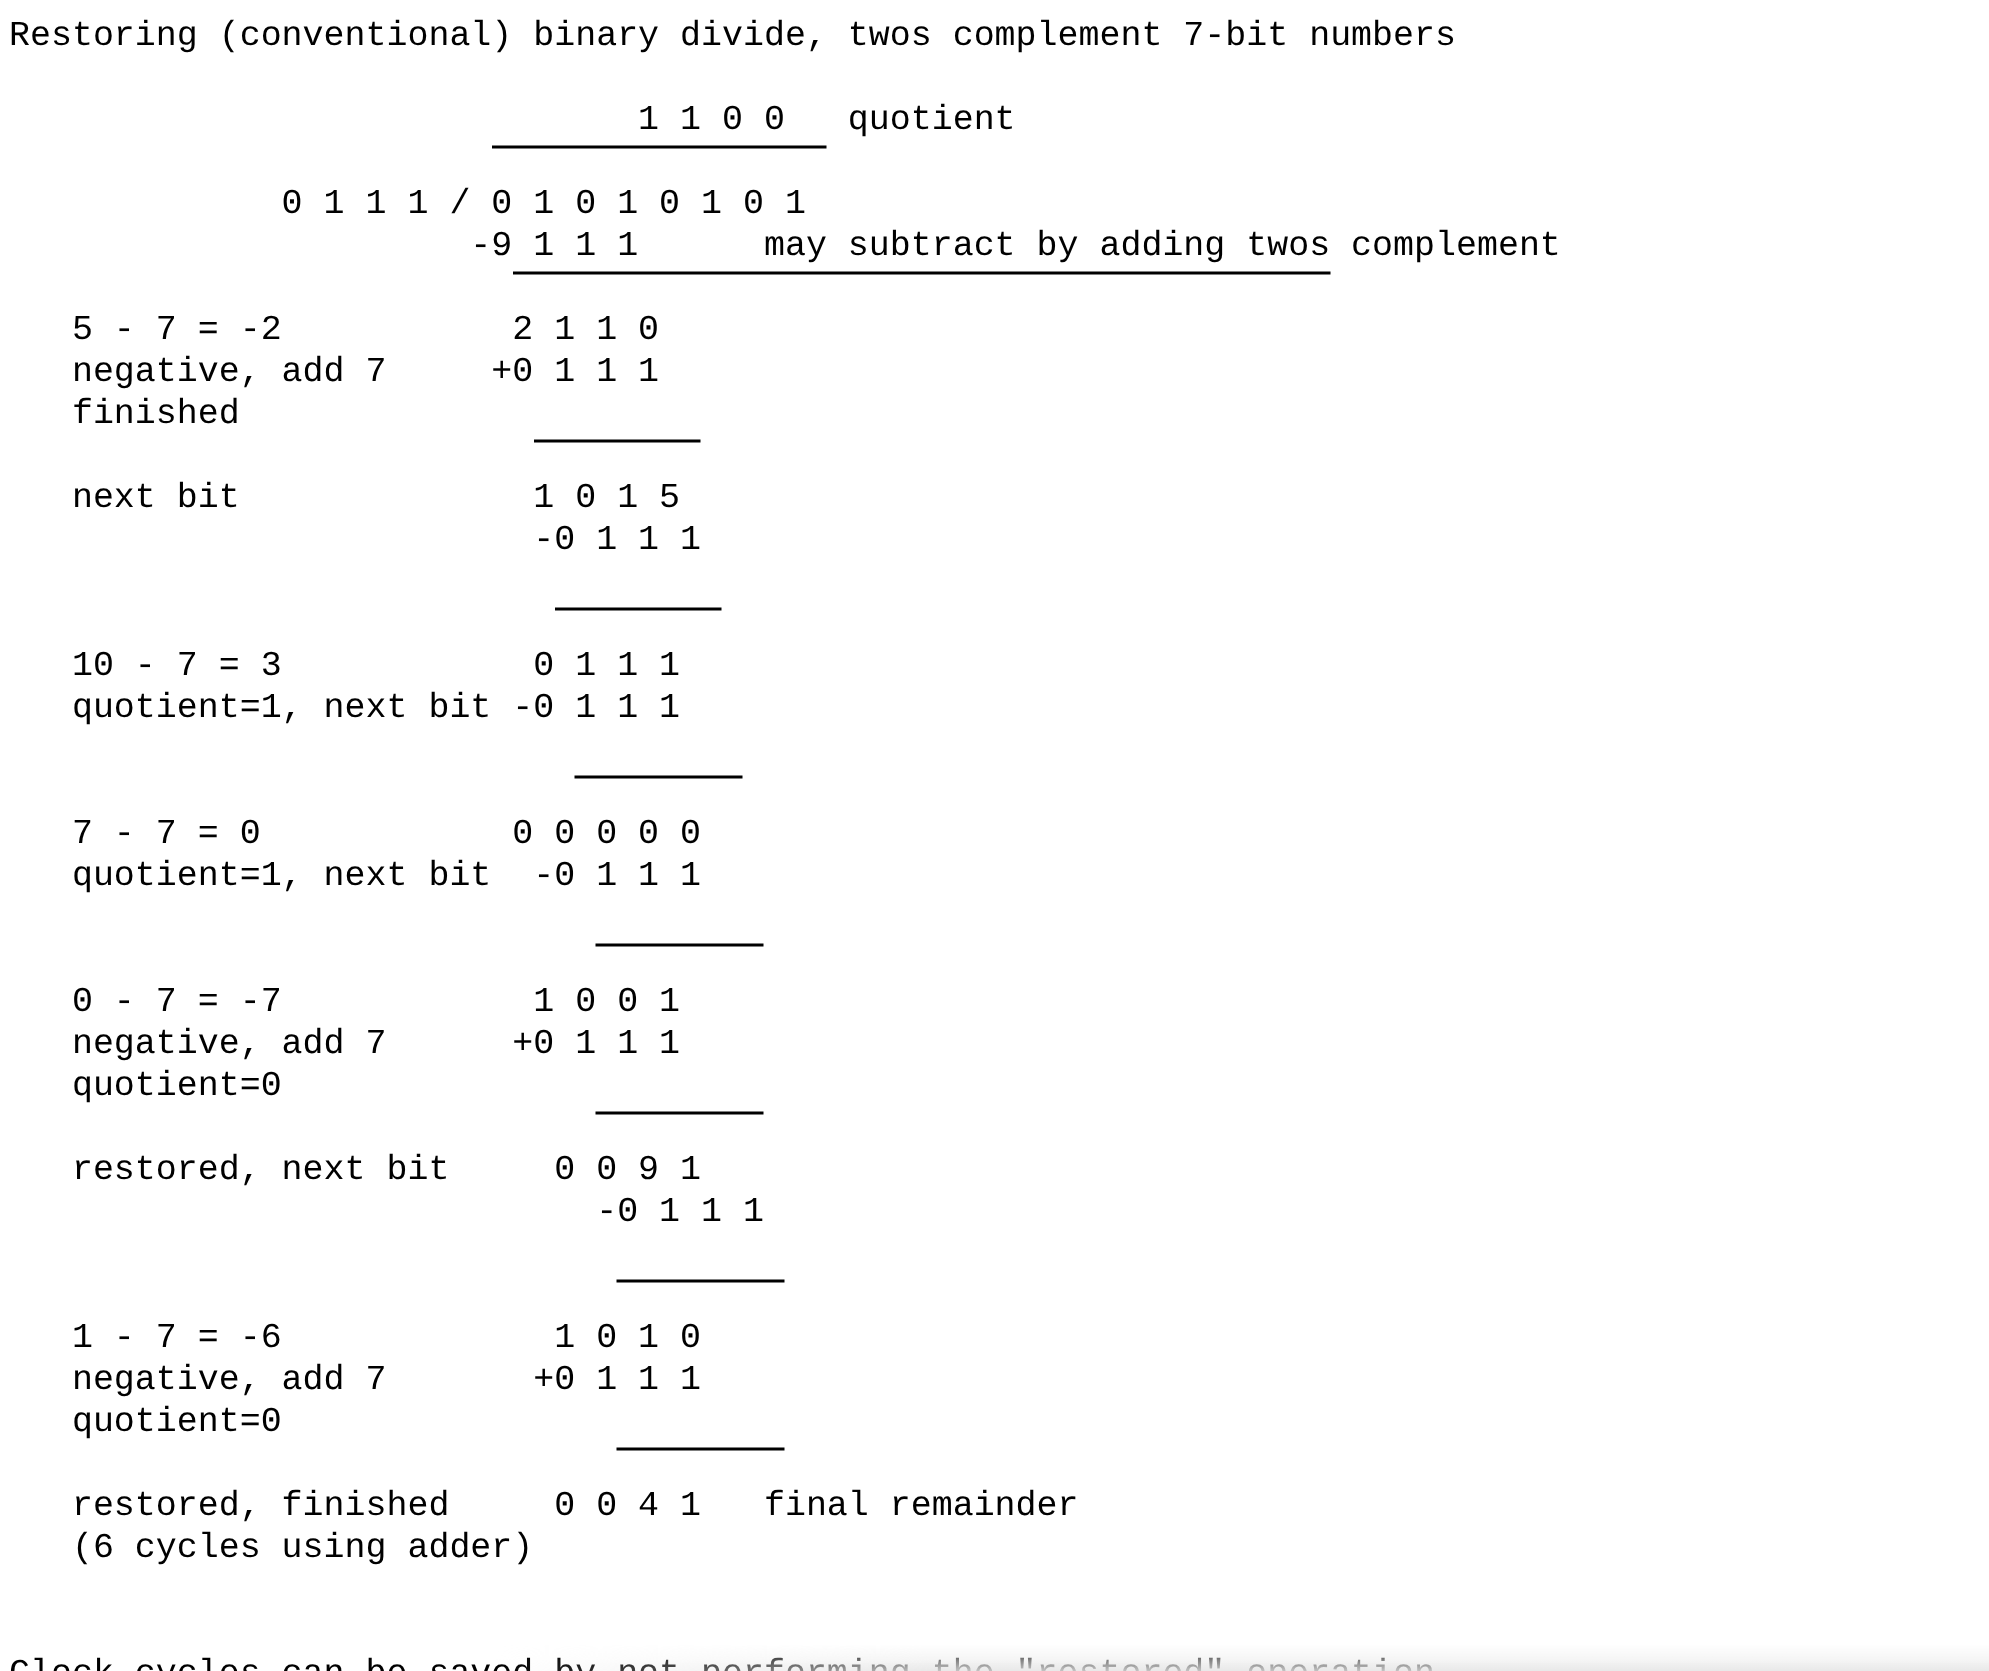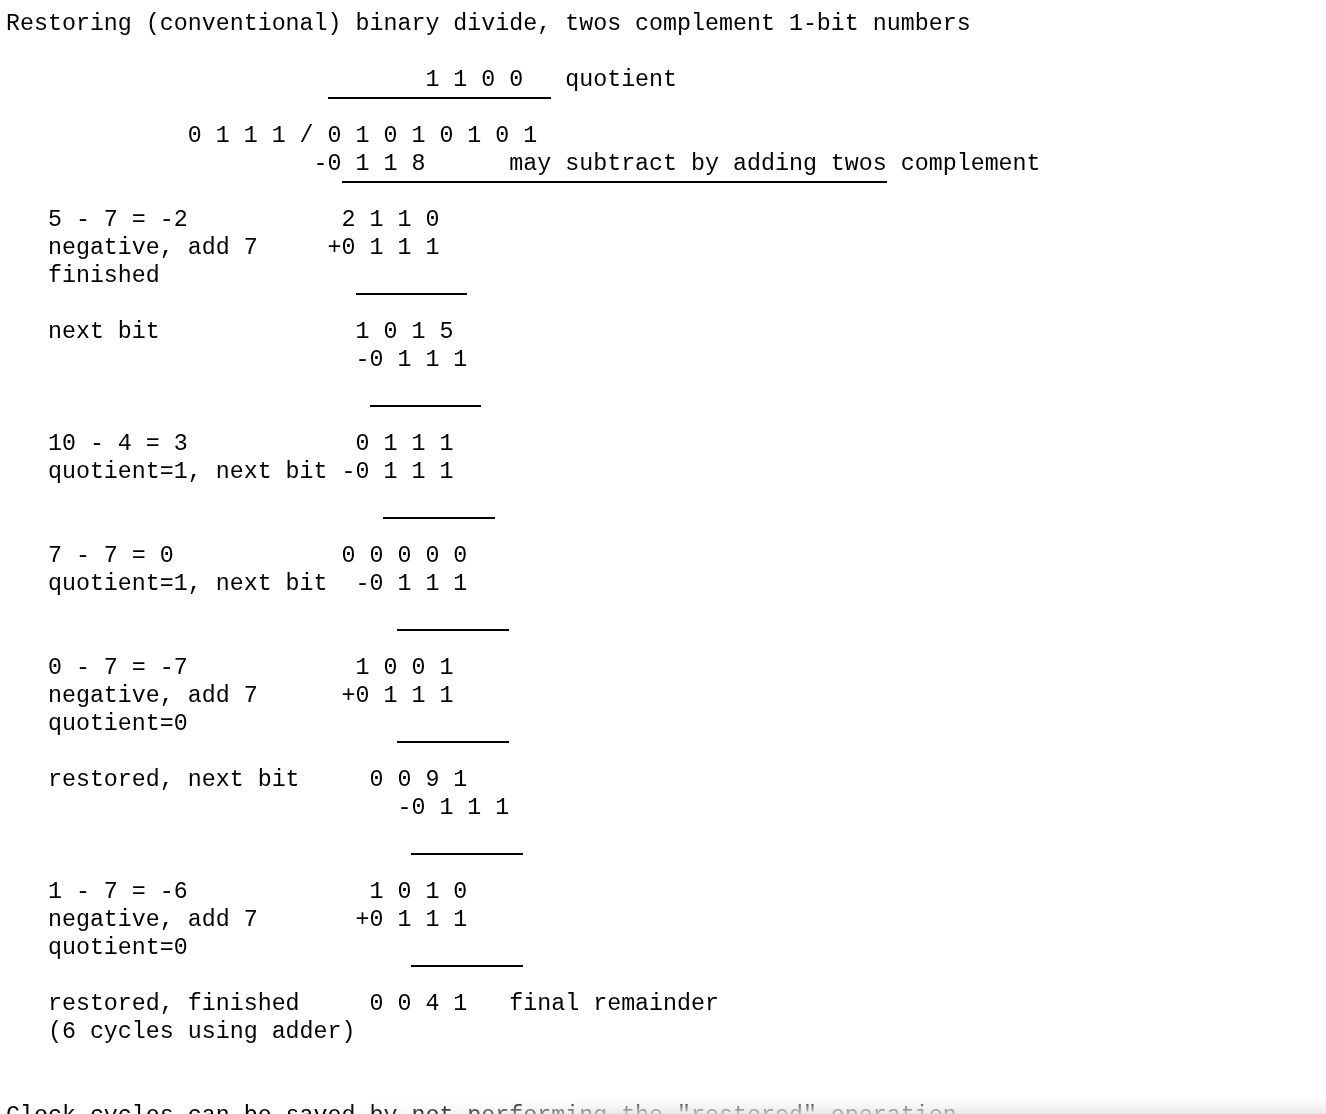--- a/index.html
+++ b/index.html
@@ -49,36 +49,36 @@
   }
   #page-bottom-shade.left-clear {
     
     -webkit-mask-image: linear-gradient(to right, rgba(0,0,0,0) 0px, rgba(0,0,0,0) 330px, rgba(0,0,0,1) 620px, rgba(0,0,0,1) 100%);
     mask-image: linear-gradient(to right, rgba(0,0,0,0) 0px, rgba(0,0,0,0) 330px, rgba(0,0,0,1) 620px, rgba(0,0,0,1) 100%);
   }
 </style>
 </head>
 <body>
 
-<pre id="doc"><span>Restoring (conventional) binary divide, twos complement 1-bit numbers</span>
+<pre id="doc"><span>Restoring (conventional) binary divide, twos complement 7-bit numbers</span>
 <span></span>
 <span>                              1 1 0 0   quotient</span>
 <span>                       <span class="rule">________________</span></span>
 <span>             0 1 1 1 / 0 1 0 1 0 1 0 1</span>
-<span>                      -0 1 1 8      may subtract by adding twos complement</span>
+<span>                      -9 1 1 1      may subtract by adding twos complement</span>
 <span>                        <span class="rule">________       - 0 1 1 1   is   1 0 0 1</span></span>
 <span>   5 - 7 = -2           2 1 1 0</span>
 <span>   negative, add 7     +0 1 1 1</span>
 <span>   finished</span>
 <span>                         <span class="rule">________</span></span>
 <span>   next bit              1 0 1 5</span>
 <span>                         -0 1 1 1</span>
 <span></span>
 <span>                          <span class="rule">________</span></span>
-<span>   10 - 4 = 3            0 1 1 1</span>
+<span>   10 - 7 = 3            0 1 1 1</span>
 <span>   quotient=1, next bit -0 1 1 1</span>
 <span></span>
 <span>                           <span class="rule">________</span></span>
 <span>   7 - 7 = 0            0 0 0 0 0</span>
 <span>   quotient=1, next bit  -0 1 1 1</span>
 <span></span>
 <span>                            <span class="rule">________</span></span>
 <span>   0 - 7 = -7            1 0 0 1</span>
 <span>   negative, add 7      +0 1 1 1</span>
 <span>   quotient=0</span>

